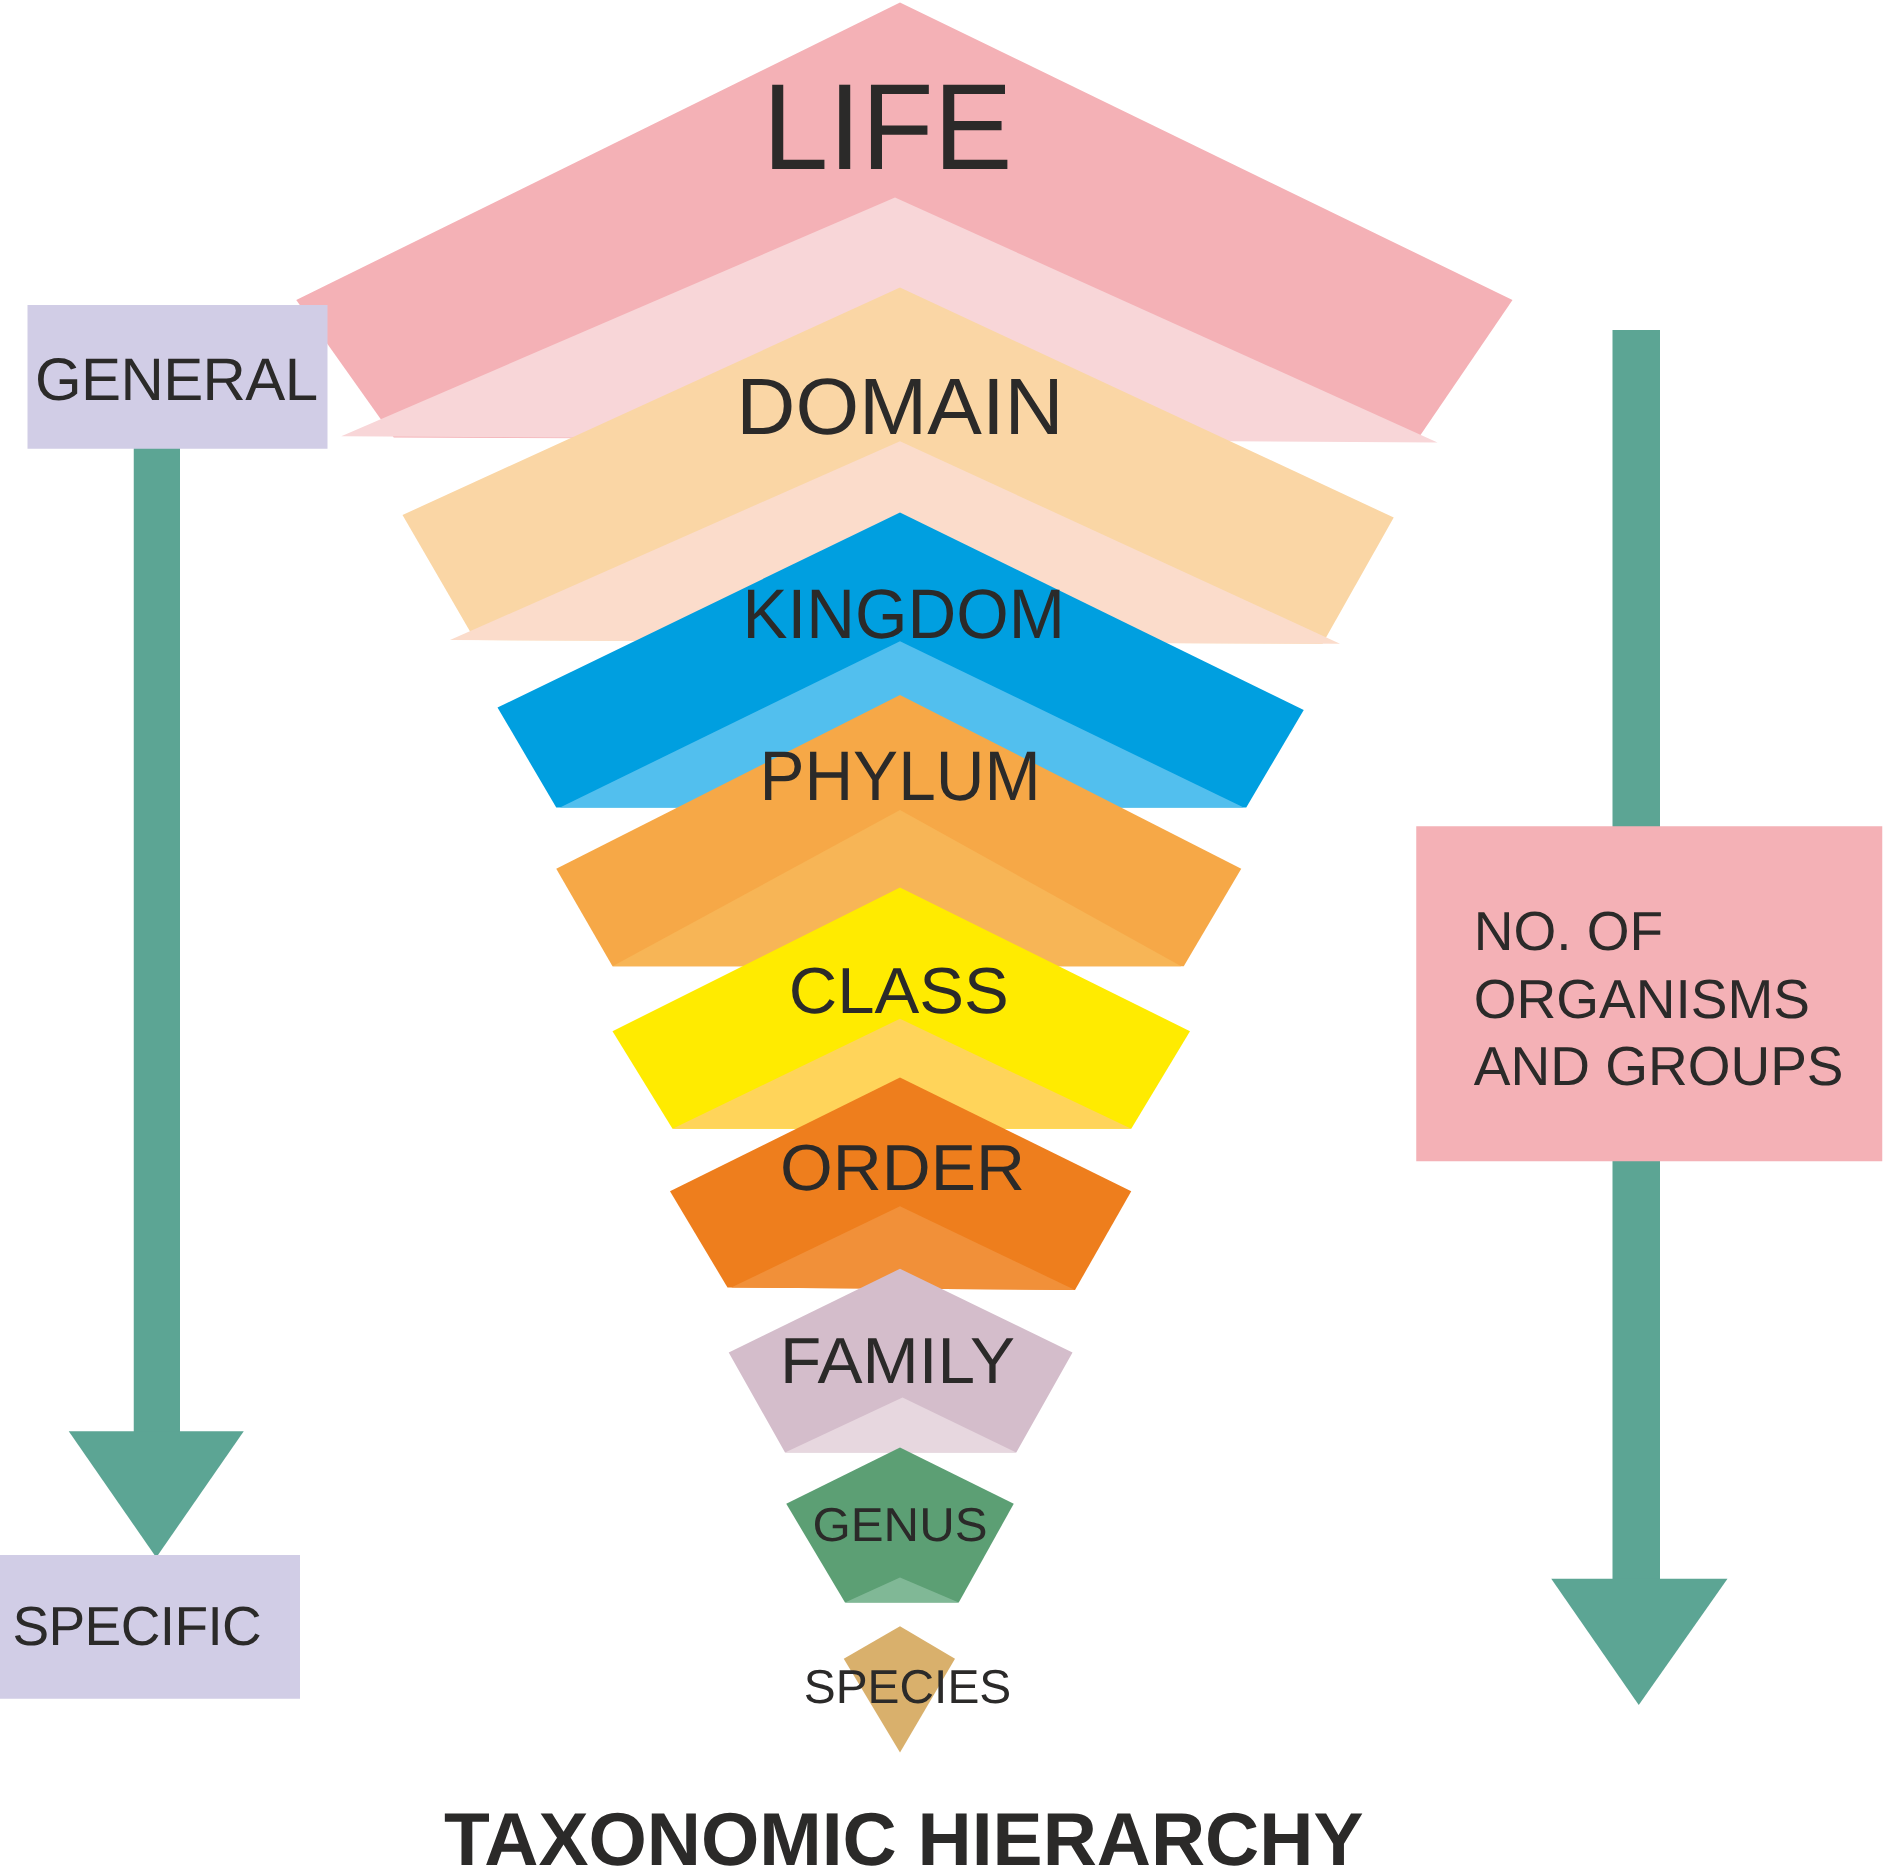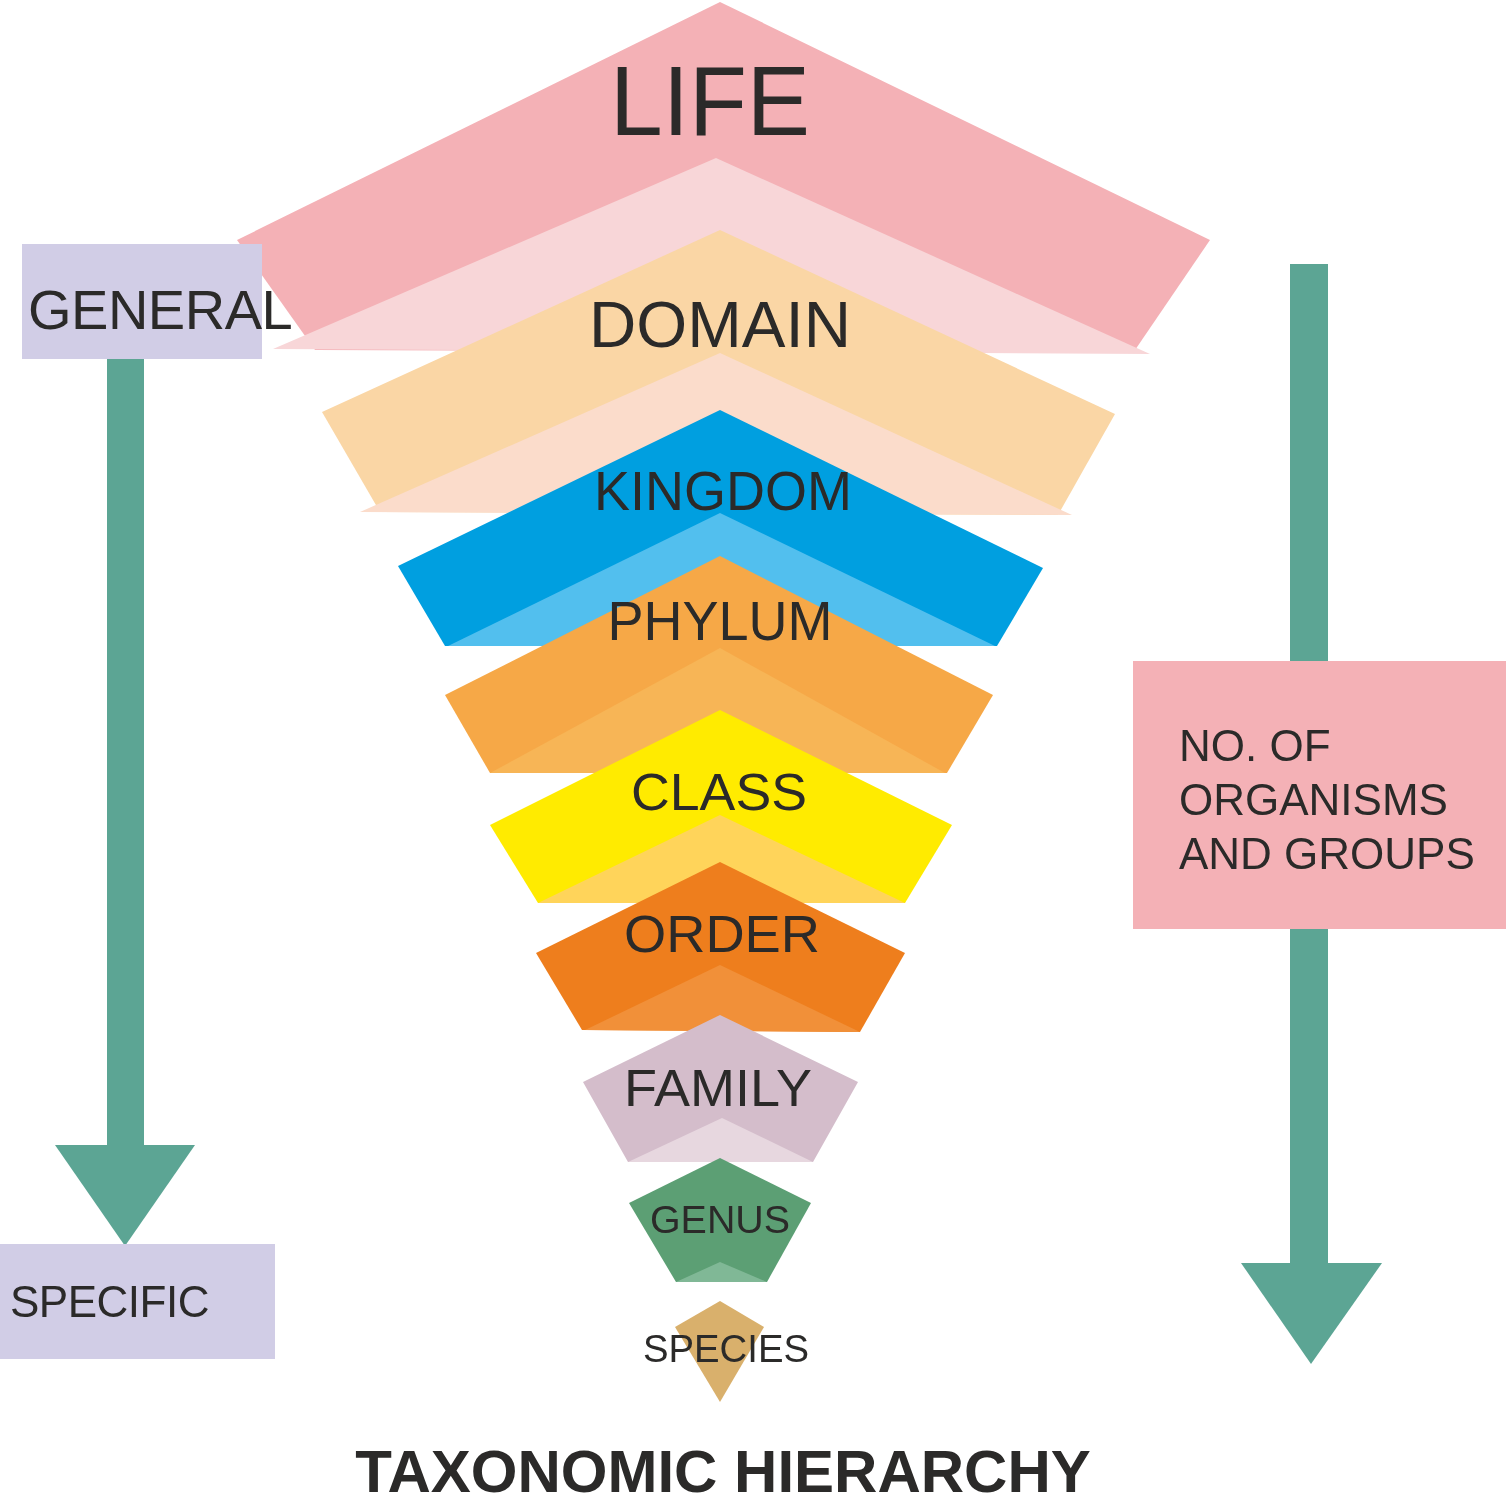--- a/index.html
+++ b/index.html
@@ -3,22 +3,22 @@
 <meta charset="utf-8">
 <style>
   html, body { margin: 0; padding: 0; background: #ffffff; }
   body { width: 1506px; height: 1496px; position: relative; overflow: hidden;
          font-family: "Liberation Sans", sans-serif; }
   #diagram { position: absolute; left: 0; top: 0; width: 1506px; height: 1496px; }
   .lbl { font-family: "Liberation Sans", sans-serif; fill: #2b2a29; text-anchor: middle; }
   .box-text { position: absolute; color: #2b2a29; font-family: "Liberation Sans", sans-serif; }
   .box { position: absolute; }
   #general-box { left: 22px; top: 244px; width: 240px; height: 115px; }
-  #general-box span { position: absolute; left: 6px; top: 33px; font-size: 56px; letter-spacing: -0.5px; }
-  #specific-box { left: 0px; top: 1244px; width: 275px; height: 115px; }
+  #general-box span { position: absolute; left: 6px; top: 33px; font-size: 48px; letter-spacing: -0.5px; }
+  #specific-box { left: 0px; top: 1244px; width: 240px; height: 115px; }
   #specific-box span { position: absolute; left: 10px; top: 33px; font-size: 44px; letter-spacing: -0.5px; }
   #organisms-box { left: 1133px; top: 661px; width: 373px; height: 268px; text-align: right; }
   #organisms-box .line { position: absolute; left: 46px; font-size: 44px; line-height: 54px; white-space: nowrap; }
   #title { position: absolute; left: 0; width: 1446px; top: 1437px; text-align: center;
            font-size: 60px; font-weight: bold; color: #2b2a29; letter-spacing: 0px; }
 </style>
 </head>
 <body>
 
 <svg id="diagram" width="1506" height="1496" viewBox="0 0 1506 1496" xmlns="http://www.w3.org/2000/svg">

